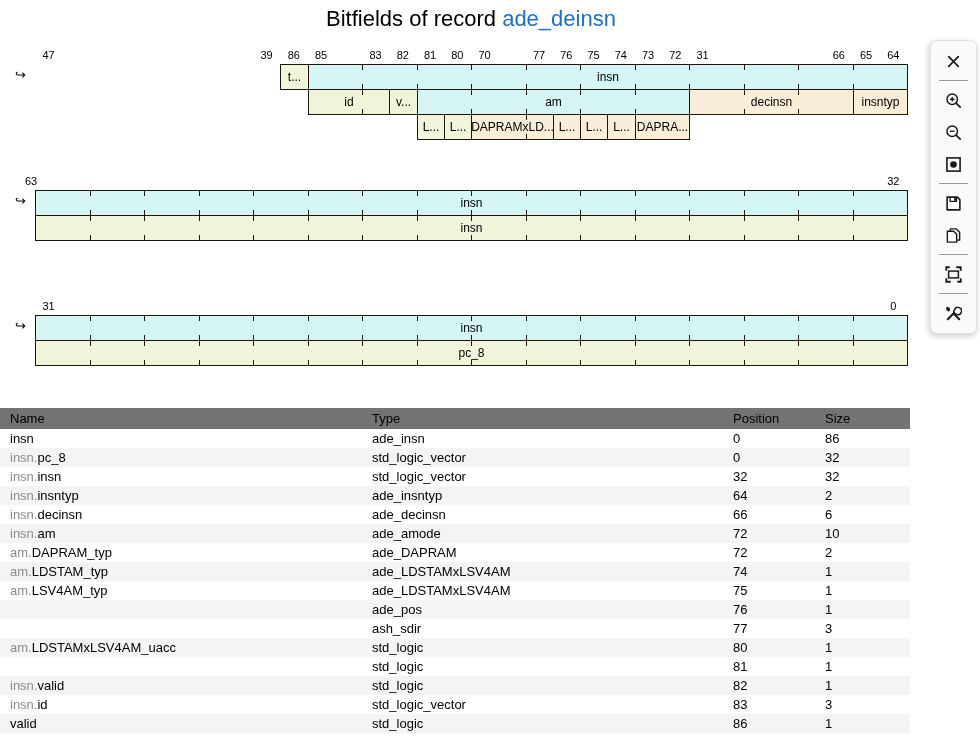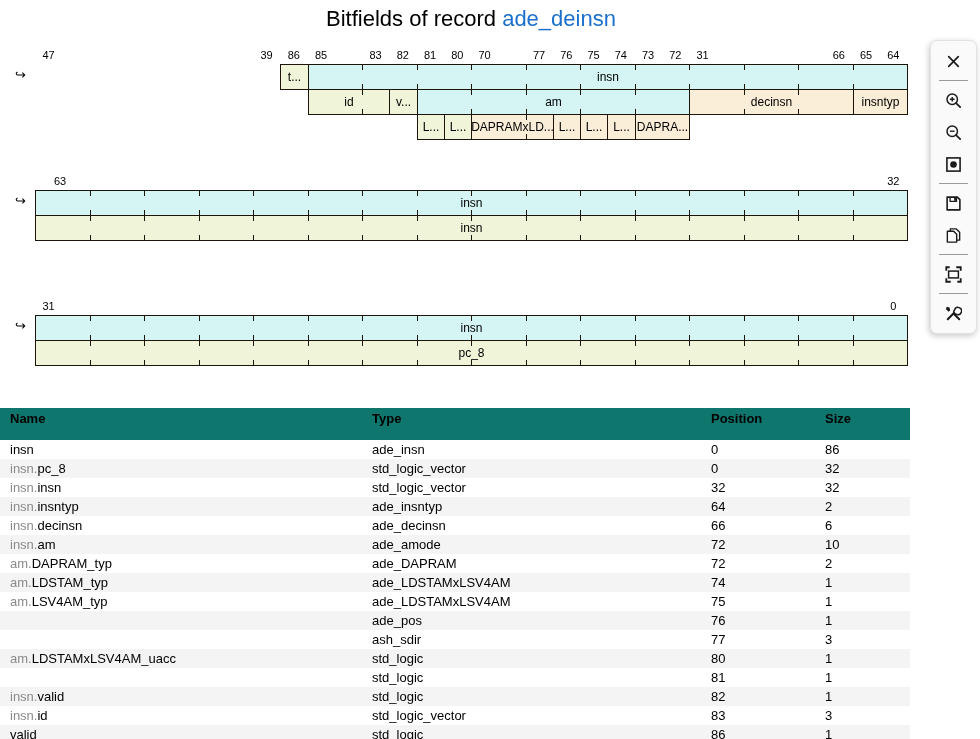--- a/index.html
+++ b/index.html
@@ -20,24 +20,24 @@
   
   #toolbar{position:absolute;left:930px;top:40px;width:45px;background:#fafafa;border:1px solid #e2e2e2;
            border-radius:7px;box-shadow:-1px 2px 6px rgba(0,0,0,0.22);padding:4px 0;display:flex;
            flex-direction:column;align-items:center;}
   .tb-btn{width:45px;height:32px;display:flex;align-items:center;justify-content:center;cursor:pointer;}
   .tb-btn svg{width:17px;height:17px;display:block;}
   .tb-div{width:29px;height:1px;background:#9a9a9a;margin:3px 0;}
   
   #tablewrap{position:absolute;left:0;top:408px;width:980px;}
   .trow{position:relative;width:910px;height:19px;line-height:19px;font-size:13px;color:#000;}
-  .trow.head{height:32px;line-height:21px;font-weight:bold;background:#0f766e;}
+  .trow.head{height:21px;line-height:21px;font-weight:normal;background:#737373;}
   .trow.alt{background:#f4f4f4;}
   .c0{position:absolute;left:10px;} .c1{position:absolute;left:372px;}
-  .c2{position:absolute;left:711px;text-align:center;} .c3{position:absolute;left:825px;}
+  .c2{position:absolute;left:733px;text-align:center;} .c3{position:absolute;left:825px;}
   .pfx{color:#8a8a8a;}
 </style>
 </head>
 <body>
 
 <div id="app">
   <div id="title" class="centerband">
     <span>Bitfields of record </span><span class="rec">ade_deinsn</span>
   </div>
   <div id="diagram">
@@ -118,21 +118,21 @@
       <div class="bf-cell" style="left: 607px; width: 29px; top: 114px; height: 26px; background: rgb(251, 238, 216);">L...</div>
       <div class="bf-cell" style="left: 635px; width: 55px; top: 114px; height: 26px; background: rgb(251, 238, 216);">DAPRA...</div>
       <div class="tick" style="left: 471px; top: 115px;"></div>
       <div class="tick" style="left: 471px; top: 134px;"></div>
       <div class="tick" style="left: 526px; top: 115px;"></div>
       <div class="tick" style="left: 526px; top: 134px;"></div>
       <div class="tick" style="left: 580px; top: 115px;"></div>
       <div class="tick" style="left: 580px; top: 134px;"></div>
       <div class="tick" style="left: 635px; top: 115px;"></div>
       <div class="tick" style="left: 635px; top: 134px;"></div>
-      <div class="bitlabel" style="left: 60px; top: 175px;">63</div>
+      <div class="bitlabel" style="left: 31px; top: 175px;">63</div>
       <div class="bitlabel" style="left: 893.375px; top: 175px;">32</div>
       <div class="wraparrow" style="left: 15px; top: 193px;">↪</div>
       <div class="bf-cell" style="left: 35px; width: 873px; top: 190px; height: 26px; background: rgb(213, 244, 244);">insn</div>
       <div class="tick" style="left: 90px; top: 191px;"></div>
       <div class="tick" style="left: 90px; top: 210px;"></div>
       <div class="tick" style="left: 144px; top: 191px;"></div>
       <div class="tick" style="left: 144px; top: 210px;"></div>
       <div class="tick" style="left: 199px; top: 191px;"></div>
       <div class="tick" style="left: 199px; top: 210px;"></div>
       <div class="tick" style="left: 253px; top: 191px;"></div>

